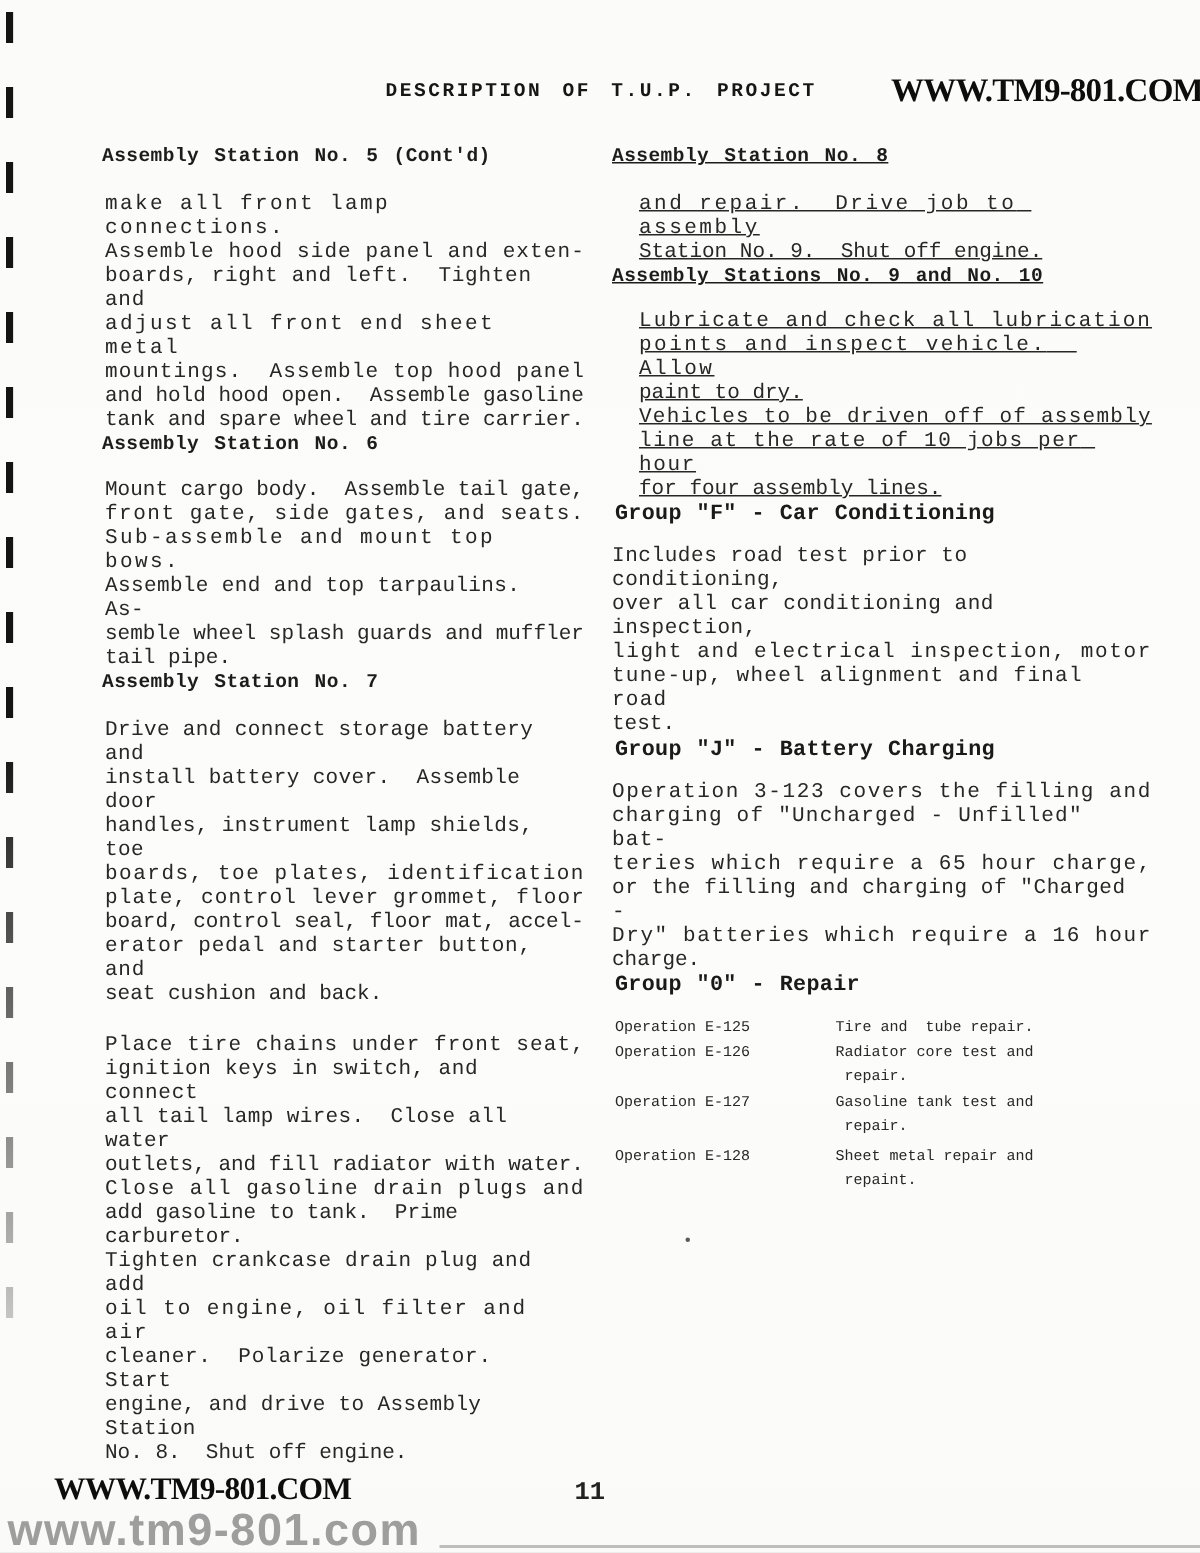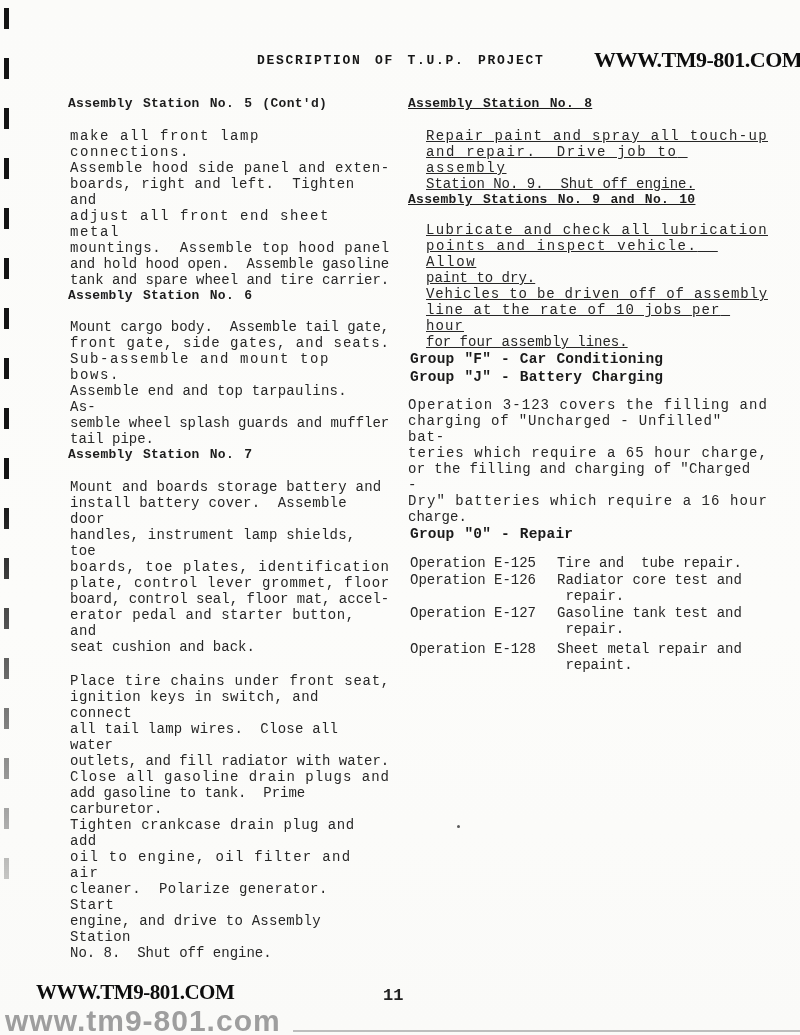--- a/index.html
+++ b/index.html
@@ -42,21 +42,21 @@
     margin:0;font-size:14.5px;font-weight:bold;color:#1a1a1a;
     letter-spacing:0.2px;word-spacing:1px;line-height:18px;white-space:nowrap;margin-left:2px;
   }
   .para{font-size:14px;line-height:16px;color:#272727;}
   .tline{white-space:pre-wrap;}
   .col-left .para{margin-left:2px;}
   .indent{margin-left:18px;text-decoration:underline;}
   .m16{margin-top:16px;} .m15{margin-top:15px;} .m14{margin-top:14px;}
   .m24{margin-top:24px;} .m18{margin-top:18px;} .m20{margin-top:20px;}
   .m28{margin-top:28px;} .m11{margin-top:11px;} .m12{margin-top:12px;}
-  .ops{font-size:14px;line-height:16.5px;color:#272727;margin-left:2px;}
+  .ops{font-size:10px;line-height:16.5px;color:#272727;margin-left:2px;}
   .ops-row{display:flex;align-items:flex-start;}
   .ops-row.gap{margin-top:3px;}
   .ops-label{flex:0 0 147px;white-space:pre;}
   .ops-desc{flex:1;white-space:pre-wrap;}
   .page-number{
     position:absolute;left:383px;top:986px;
     font-size:17px;font-weight:bold;color:#222;
   }
   .watermark{
     position:absolute;left:5px;top:1004px;
@@ -97,21 +97,21 @@
         <div class="tline">Mount cargo body.  Assemble tail gate,</div>
         <div class="tline" style="letter-spacing: 1.01px;">front gate, side gates, and seats.</div>
         <div class="tline" style="letter-spacing: 1.6px;">Sub-assemble and mount top bows.</div>
         <div class="tline" style="letter-spacing: 0.25px;">Assemble end and top tarpaulins.  As-</div>
         <div class="tline">semble wheel splash guards and muffler</div>
         <div class="tline">tail pipe.</div>
       </div>
 
     <h2 class="station m18">Assembly Station No. 7</h2>
     <div class="para m16">
-        <div class="tline" style="letter-spacing: 0.25px;">Mount and boards storage battery and</div>
+        <div class="tline" style="letter-spacing: 0.25px;">Drive and connect storage battery and</div>
         <div class="tline" style="letter-spacing: 0.25px;">install battery cover.  Assemble door</div>
         <div class="tline" style="letter-spacing: 0.25px;">handles, instrument lamp shields, toe</div>
         <div class="tline" style="letter-spacing: 1.01px;">boards, toe plates, identification</div>
         <div class="tline" style="letter-spacing: 0.74px;">plate, control lever grommet, floor</div>
         <div class="tline">board, control seal, floor mat, accel-</div>
         <div class="tline" style="letter-spacing: 0.49px;">erator pedal and starter button, and</div>
         <div class="tline">seat cushion and back.</div>
       </div>
     <div class="para m18">
         <div class="tline" style="letter-spacing: 0.74px;">Place tire chains under front seat,</div>
@@ -124,36 +124,42 @@
         <div class="tline" style="letter-spacing: 1.3px;">oil to engine, oil filter and air</div>
         <div class="tline" style="letter-spacing: 0.49px;">cleaner.  Polarize generator.  Start</div>
         <div class="tline" style="letter-spacing: 0.25px;">engine, and drive to Assembly Station</div>
         <div class="tline">No. 8.  Shut off engine.</div>
       </div>
   </div>
 
   <div class="col col-right">
     <h2 class="station indent">Assembly Station No. 8</h2>
     <div class="para indent m16">
-        <div class="tline" style="letter-spacing: 1.37px;">Repair paint and spray all touch-up</div>
         <div class="tline" style="letter-spacing: 1.66px;">and repair.  Drive job to assembly</div>
         <div class="tline">Station No. 9.  Shut off engine.</div>
       </div>
 
     <h2 class="station indent m20">Assembly Stations No. 9 and No. 10</h2>
     <div class="para indent m14">
         <div class="tline" style="letter-spacing: 1.37px;">Lubricate and check all lubrication</div>
         <div class="tline" style="letter-spacing: 1.66px;">points and inspect vehicle.  Allow</div>
         <div class="tline">paint to dry.</div>
         <div class="tline" style="letter-spacing: 0.84px;">Vehicles to be driven off of assembly</div>
         <div class="tline" style="letter-spacing: 1.1px;">line at the rate of 10 jobs per hour</div>
         <div class="tline">for four assembly lines.</div>
       </div>
 
     <h2 class="group m28">Group "F" - Car Conditioning</h2>
+    <div class="para m11">
+        <div class="tline" style="letter-spacing: 0.38px;">Includes road test prior to conditioning,</div>
+        <div class="tline" style="letter-spacing: 0.38px;">over all car conditioning and inspection,</div>
+        <div class="tline" style="letter-spacing: 1.07px;">light and electrical inspection, motor</div>
+        <div class="tline" style="letter-spacing: 0.83px;">tune-up, wheel alignment and final road</div>
+        <div class="tline">test.</div>
+      </div>
 
     <h2 class="group m14">Group "J" - Battery Charging</h2>
     <div class="para m11">
         <div class="tline" style="letter-spacing: 1.07px;">Operation 3-123 covers the filling and</div>
         <div class="tline" style="letter-spacing: 0.83px;">charging of "Uncharged - Unfilled" bat-</div>
         <div class="tline" style="letter-spacing: 1.07px;">teries which require a 65 hour charge,</div>
         <div class="tline" style="letter-spacing: 0.38px;">or the filling and charging of "Charged -</div>
         <div class="tline" style="letter-spacing: 1.07px;">Dry" batteries which require a 16 hour</div>
         <div class="tline">charge.</div>
       </div>

